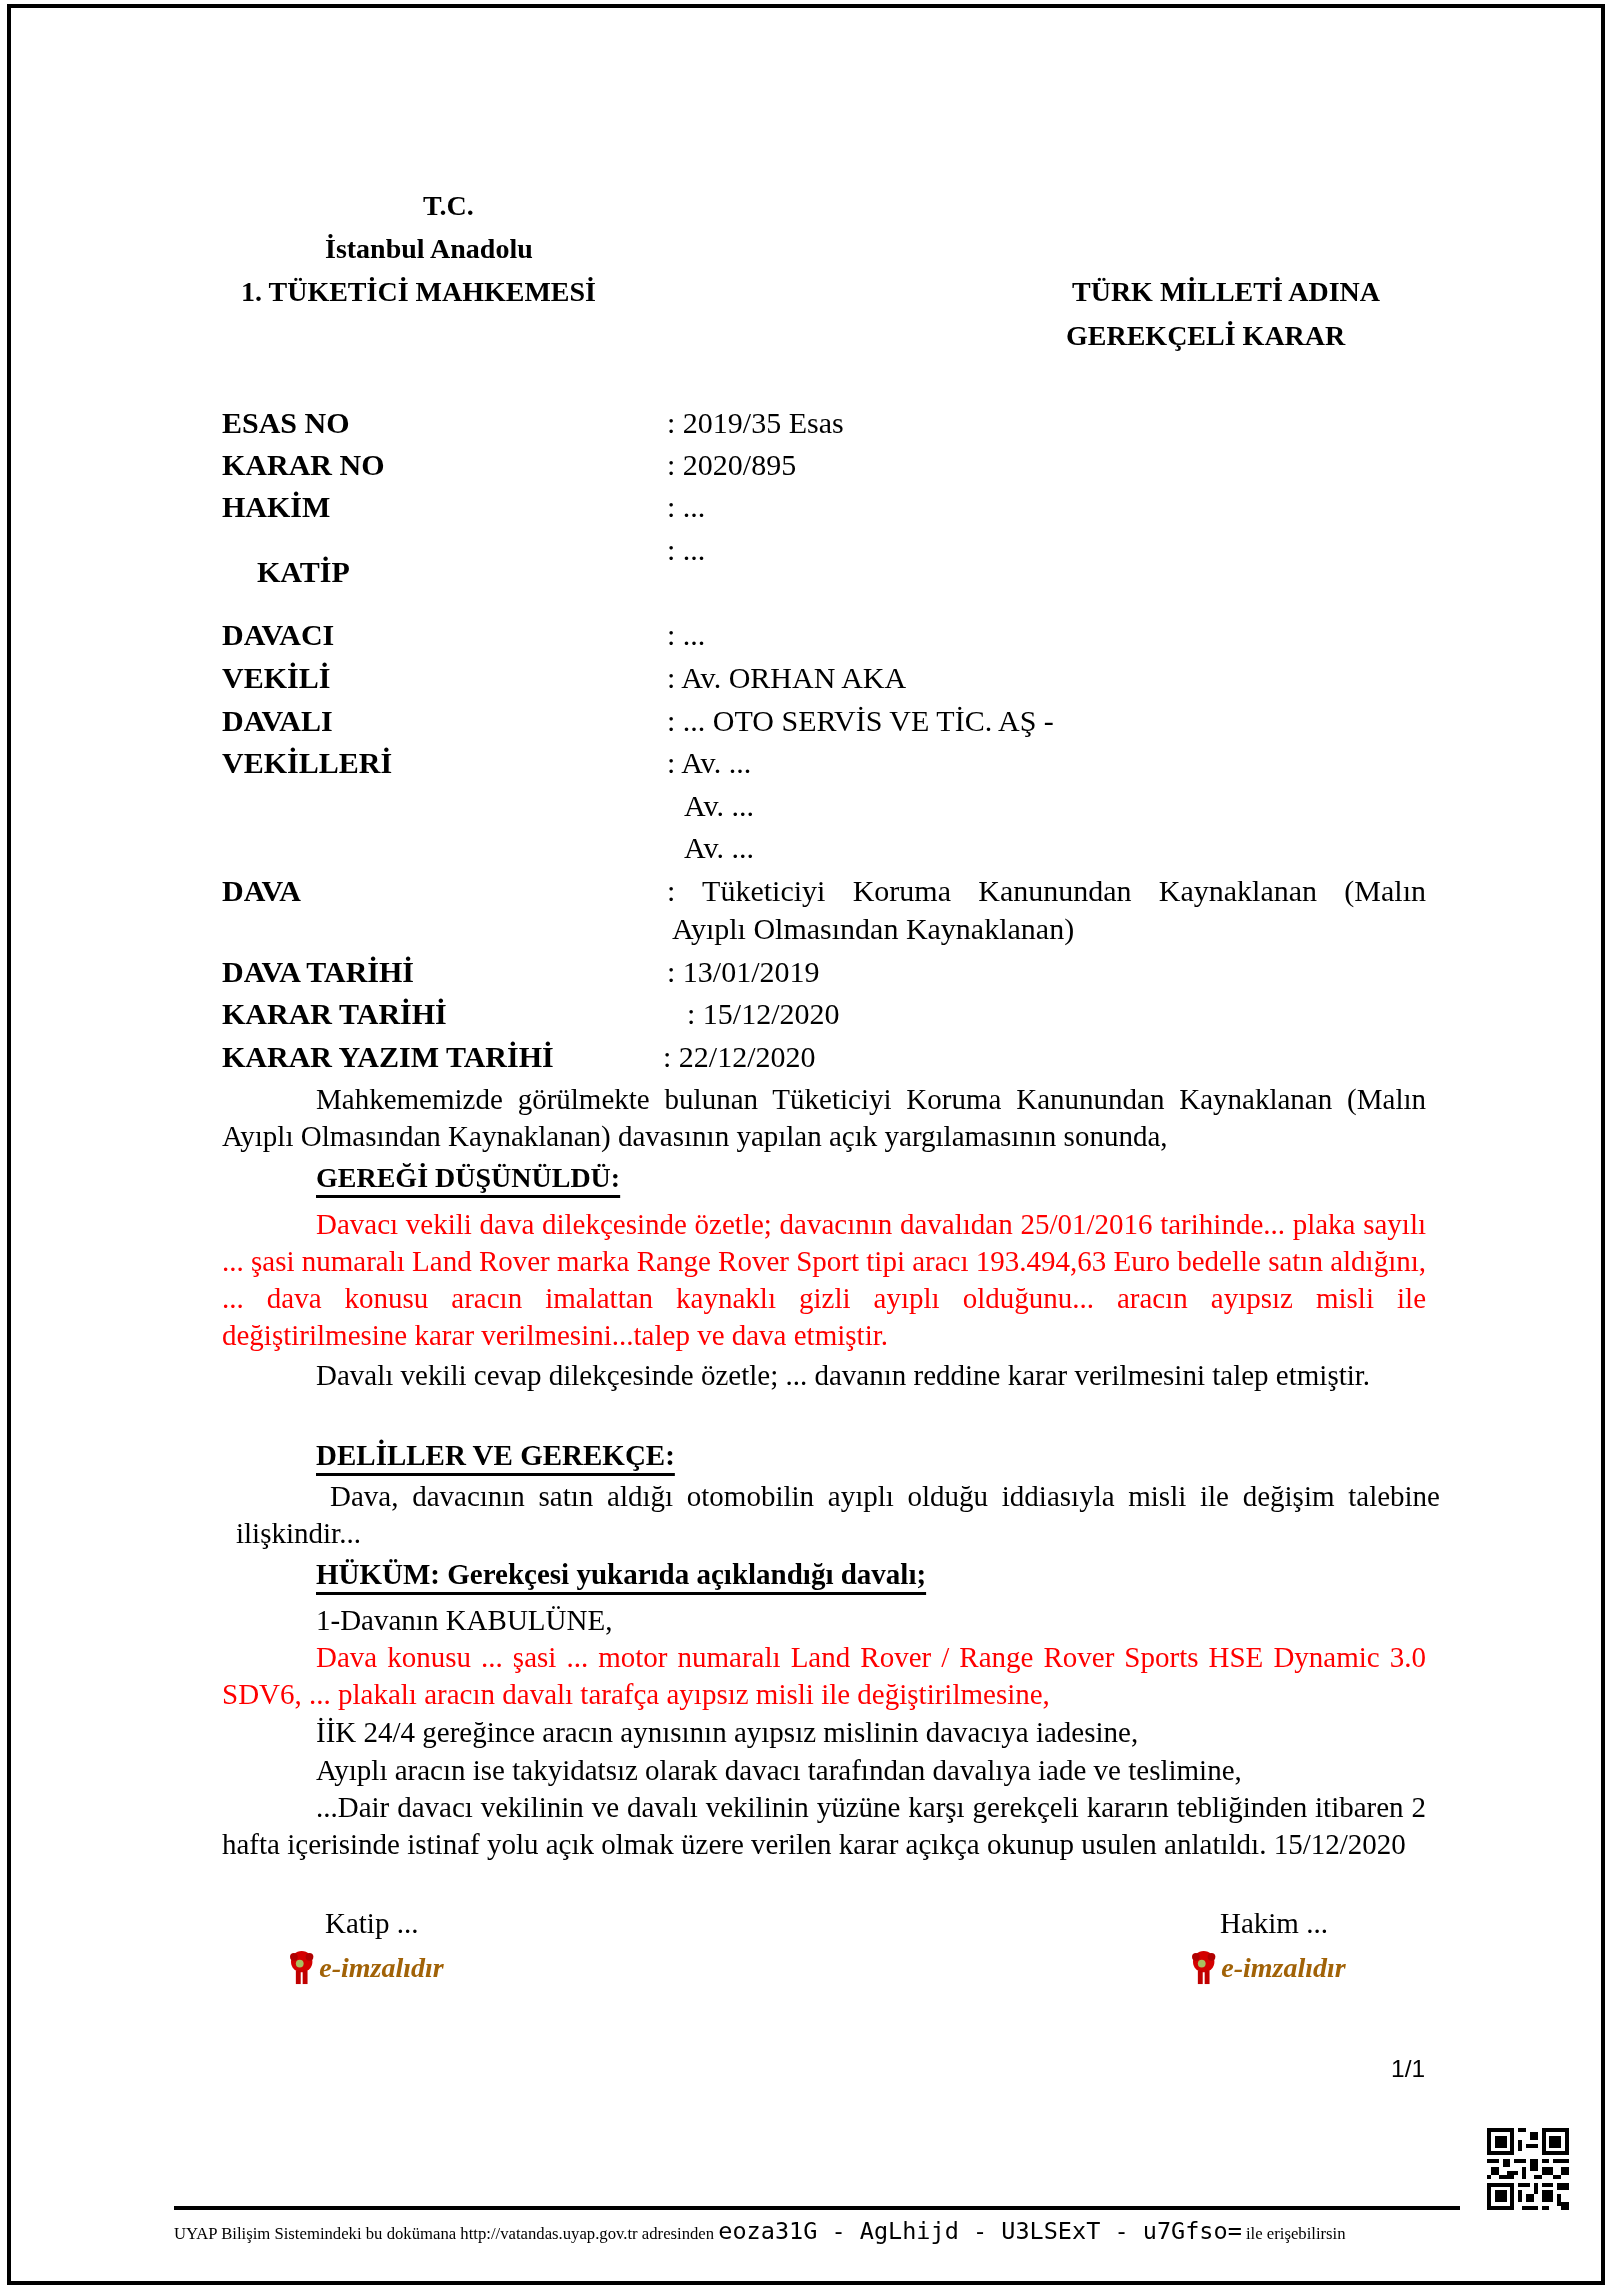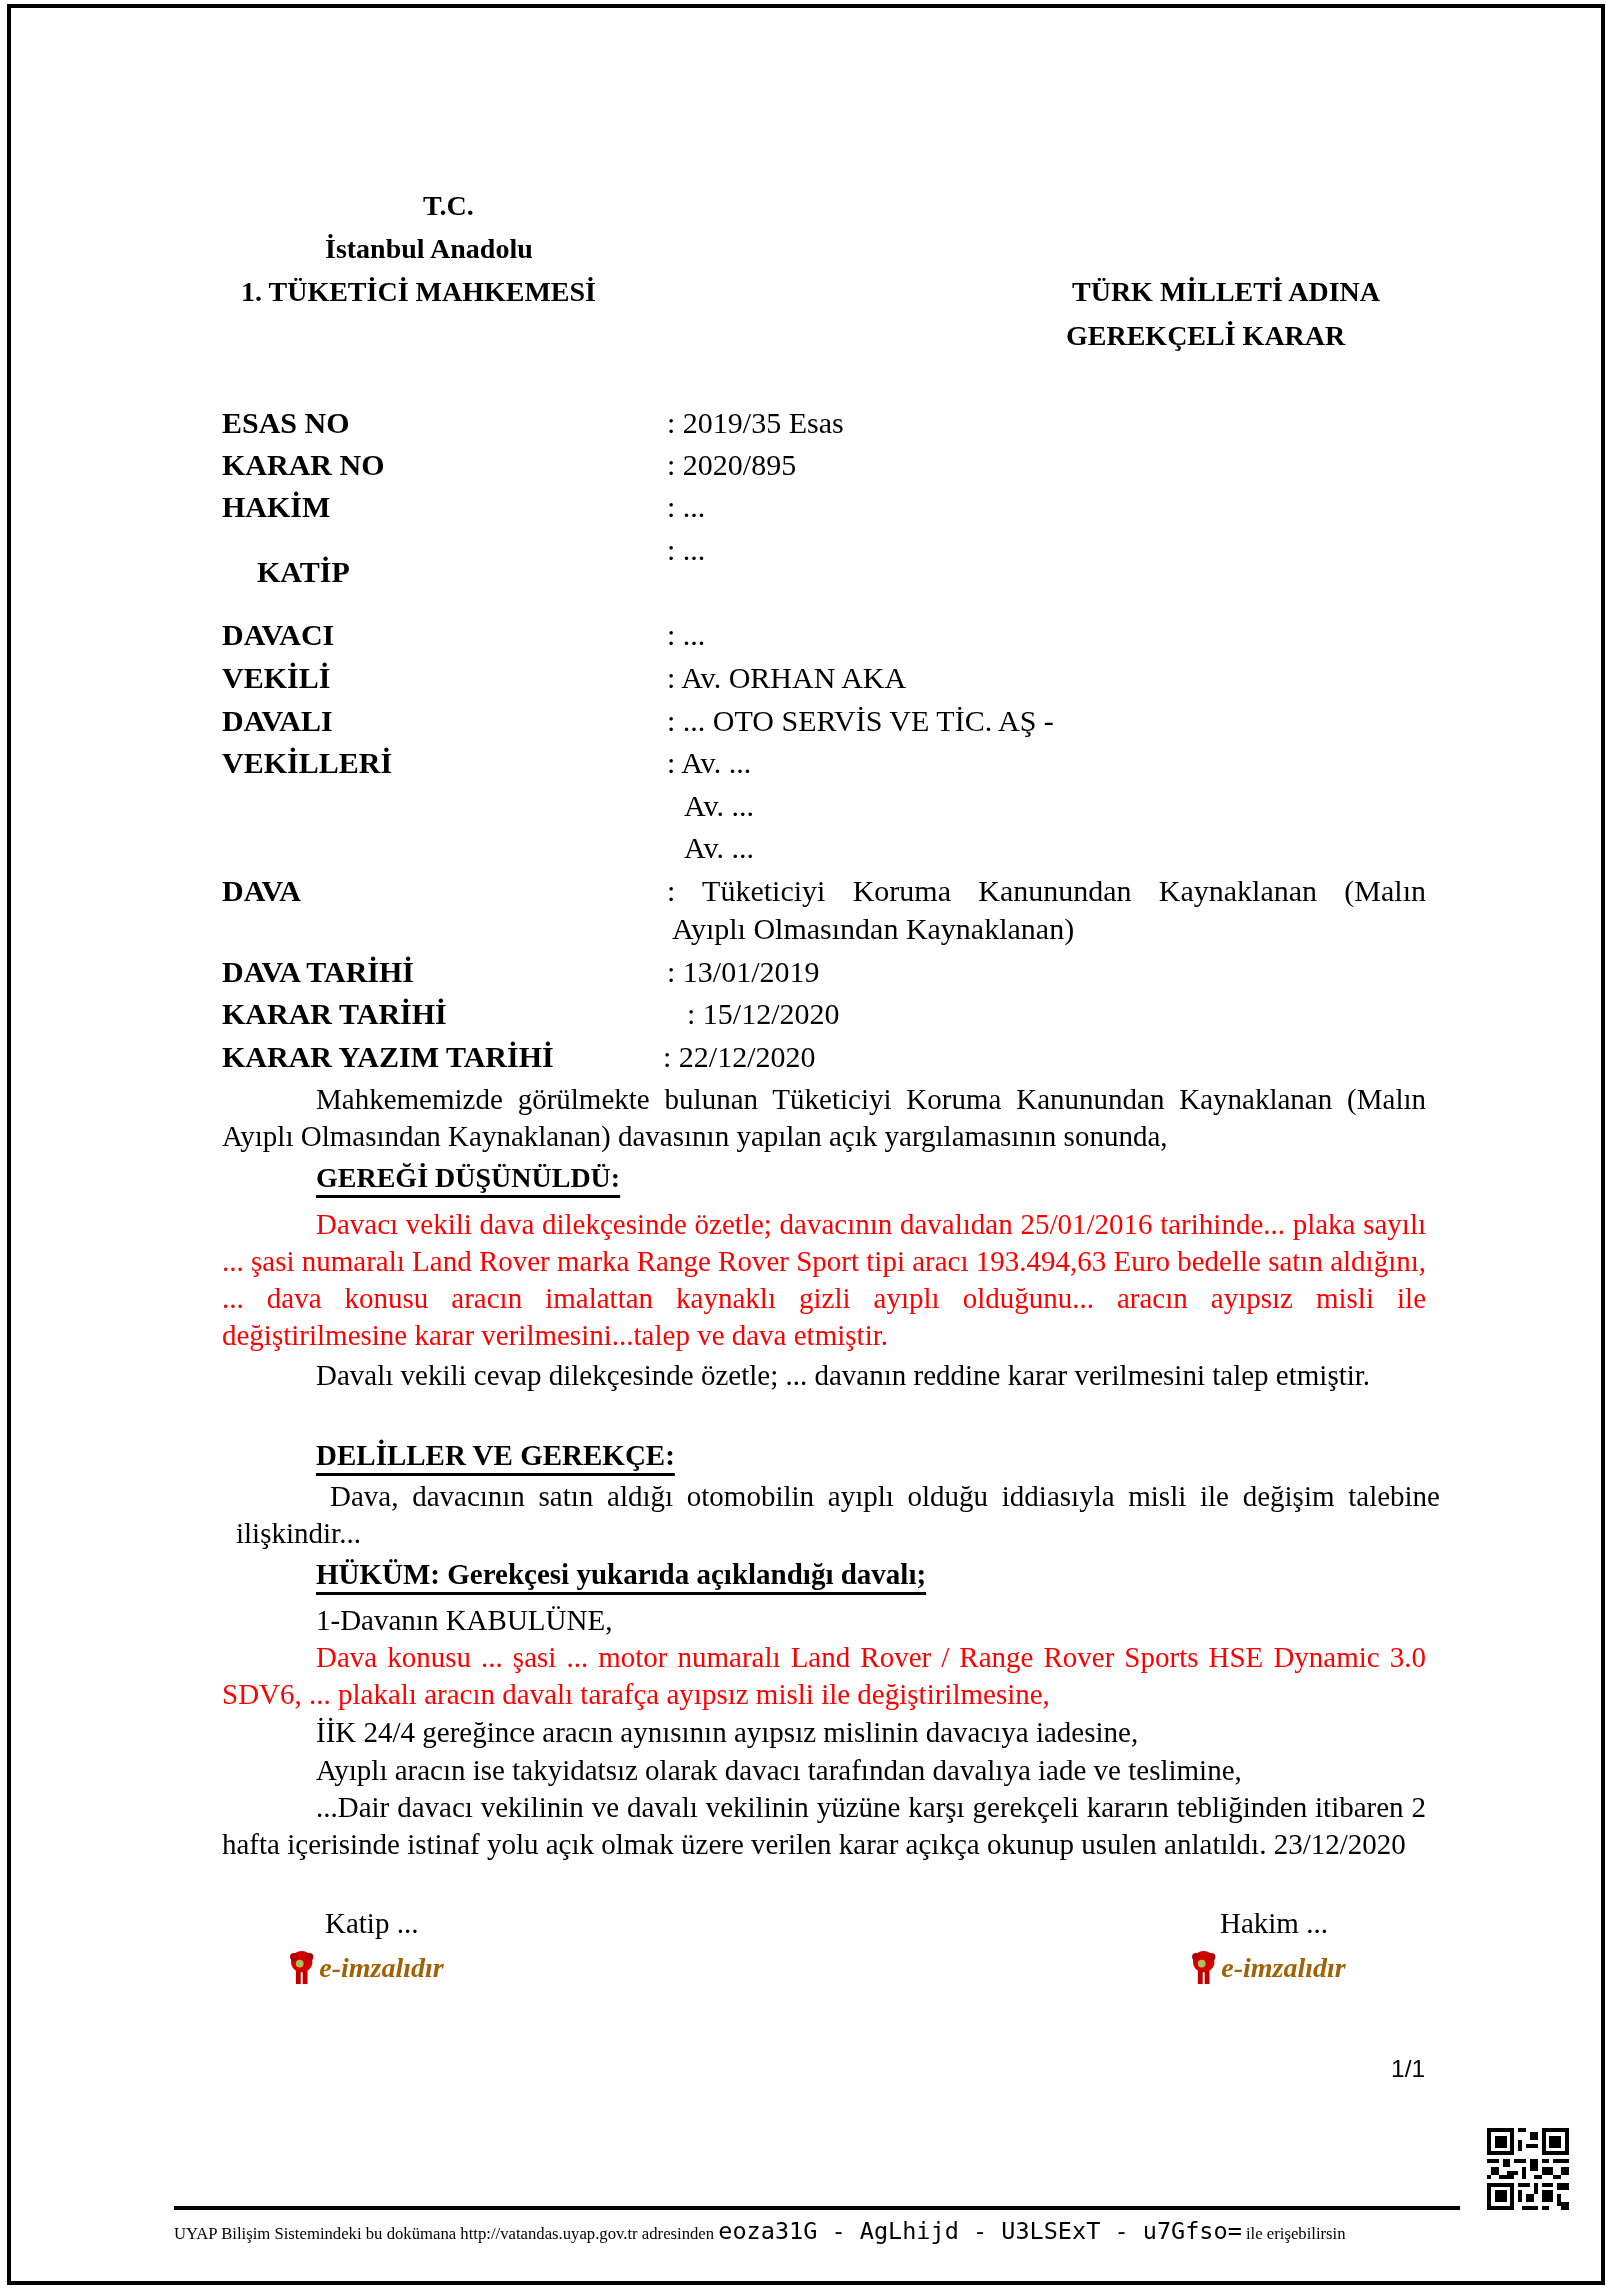--- a/index.html
+++ b/index.html
@@ -94,21 +94,21 @@
   <div class="abs" style="left:316px;top:1558px;font-size:29px;"><span class="heading">HÜKÜM: Gerekçesi yukarıda açıklandığı davalı;</span></div>
 
   <div class="para" style="top:1602px;"><span class="ind"></span><span>1-Davanın KABULÜNE,</span></div>
 
   <div class="para red" style="top:1639px;"><span class="ind"></span><span>Dava konusu ... şasi ... motor numaralı Land Rover / Range Rover Sports HSE Dynamic 3.0 SDV6,  ... plakalı aracın davalı tarafça ayıpsız misli ile değiştirilmesine,</span></div>
 
   <div class="para" style="top:1714px;"><span class="ind"></span><span>İİK 24/4 gereğince aracın aynısının ayıpsız mislinin davacıya iadesine,</span></div>
 
   <div class="para" style="top:1752px;"><span class="ind"></span><span>Ayıplı aracın ise takyidatsız olarak davacı tarafından davalıya iade ve teslimine,</span></div>
 
-  <div class="para" style="top:1789px;"><span class="ind"></span><span>...Dair davacı vekilinin ve davalı vekilinin yüzüne karşı gerekçeli kararın tebliğinden itibaren 2 hafta içerisinde istinaf yolu açık olmak üzere verilen karar açıkça okunup usulen anlatıldı. 23/12/2020</span></div>
+  <div class="para" style="top:1789px;"><span class="ind"></span><span>...Dair davacı vekilinin ve davalı vekilinin yüzüne karşı gerekçeli kararın tebliğinden itibaren 2 hafta içerisinde istinaf yolu açık olmak üzere verilen karar açıkça okunup usulen anlatıldı. 15/12/2020</span></div>
 
   <div class="abs sig" style="left:325px;top:1907px;">Katip ...</div>
   <div class="abs eimza" style="left:288px;top:1949px;">
     <span class="seal">
       <svg width="27.4" height="37" viewBox="0 0 28 38">
         <circle cx="14" cy="13" r="11" fill="#d40000"></circle>
         <circle cx="6" cy="8" r="4" fill="#b00000"></circle>
         <circle cx="22" cy="8" r="4" fill="#b00000"></circle>
         <circle cx="12" cy="15" r="4" fill="#a8c060"></circle>
         <rect x="8" y="22" width="5" height="14" fill="#c00000"></rect>

